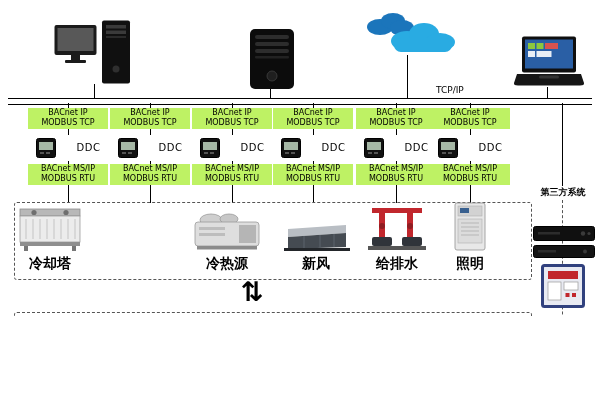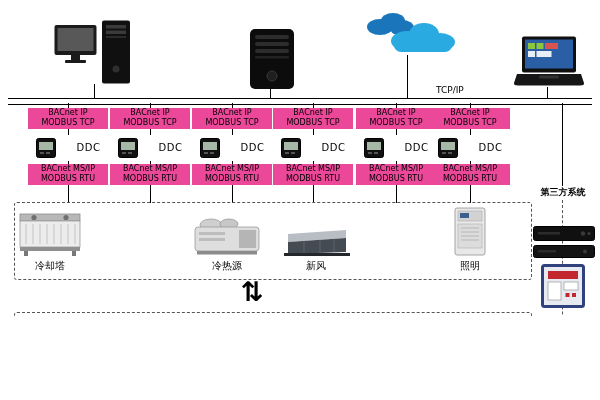--- a/index.html
+++ b/index.html
@@ -6,30 +6,30 @@
   .canvas{position:relative;width:600px;height:316px;background:#fff;overflow:hidden;
           font-family:"DejaVu Sans","Liberation Sans",sans-serif;color:#000}
   .dev{position:absolute;line-height:0}
   .vline{position:absolute;width:0;border-left:1px solid #000}
   .vline.dashed{border-left:1px dashed #555}
   .bus{position:absolute;left:8px;top:98px;width:584px;height:5px;
        border-top:1.6px solid #000;border-bottom:1.6px solid #000}
   .tcpip{position:absolute;left:436px;top:85px;font-size:9px}
   .ddc-col{position:absolute;top:103px;width:80px;height:100px}
   .col-line{position:absolute;left:50%;top:0;height:100%;border-left:1px solid #000}
-  .proto{position:absolute;left:0;width:100%;text-align:center;font-size:8px;line-height:1.3;background:#ec4899}
+  .proto{position:absolute;left:0;width:100%;text-align:center;font-size:8px;line-height:1.3;background:#bef264}
   .proto.top{top:5px}
   .proto.bot{top:61px}
   .ddc-dev{position:absolute;top:32px;left:0;width:100%;height:26px;display:flex;
            align-items:center;justify-content:center;gap:21px;background:#fff;line-height:0}
   .ddc-lbl{font-size:10px;line-height:1;letter-spacing:.5px}
   .dashed-box{position:absolute;border:1.3px dashed #555;border-radius:3px}
   .eq-item{position:absolute;top:206px;width:84px;height:66px;display:flex;flex-direction:column;
            align-items:center;justify-content:flex-end;line-height:0}
-  .eq-label{font-size:10px;font-weight:normal;line-height:1.2;margin-top:3px}
+  .eq-label{font-size:14px;font-weight:bold;line-height:1.2;margin-top:3px}
   .updown{position:absolute;left:230px;top:274px;width:44px;height:38px;text-align:center;
           font-size:27px;font-weight:bold;line-height:36px}
   .tp-label{position:absolute;left:524px;top:186px;width:78px;text-align:center;
             font-size:9px;font-weight:bold;background:#fff}
   .term-label{position:absolute;left:14px;top:372px;width:516px;
               font-size:10px;font-weight:bold}
 </style>
 </head>
 <body>
 
@@ -284,20 +284,35 @@
             <line x1="24" y1="14" x2="24" y2="26"></line>
             <line x1="40" y1="13" x2="40" y2="25.5"></line>
             <line x1="54" y1="12" x2="54" y2="25"></line>
           </g>
         <rect x="4" y="26" width="66" height="3" fill="#23262a"></rect>
       </svg>
     </span>
     <span class="eq-label">新风</span>
   </div>
 
+  <div class="eq-item" style="left:355px">
+    <span>
+      <svg width="62" height="46" viewBox="0 0 62 46">
+        <rect x="6" y="2" width="50" height="5" fill="#c1272d"></rect>
+        <rect x="13" y="7" width="6" height="26" fill="#c1272d"></rect>
+          <rect x="41" y="7" width="6" height="26" fill="#c1272d"></rect>
+        <circle cx="16" cy="20" r="3" fill="#8f1d22"></circle>
+          <circle cx="44" cy="20" r="3" fill="#8f1d22"></circle>
+        <rect x="6" y="31" width="20" height="9" rx="2" fill="#30343a"></rect>
+          <rect x="36" y="31" width="20" height="9" rx="2" fill="#30343a"></rect>
+        <rect x="2" y="40" width="58" height="4" fill="#555"></rect>
+      </svg>
+    </span>
+    <span class="eq-label">给排水</span>
+  </div>
 
   <div class="eq-item" style="left:428px">
     <span>
       <svg width="36" height="50" viewBox="0 0 36 50">
         <rect x="3" y="1" width="30" height="47" rx="2" fill="#e8e8e8" stroke="#9c9c9c" stroke-width="0.9"></rect>
         <rect x="6" y="4" width="24" height="10" fill="#d2d2d2" stroke="#b0b0b0" stroke-width="0.6"></rect>
         <rect x="8" y="6" width="9" height="5" fill="#39608f"></rect>
         <rect x="6" y="17" width="24" height="24" fill="#dcdcdc" stroke="#b0b0b0" stroke-width="0.6"></rect>
         <g stroke="#b6b6b6" stroke-width="1">
             <line x1="9" y1="21" x2="27" y2="21"></line>

